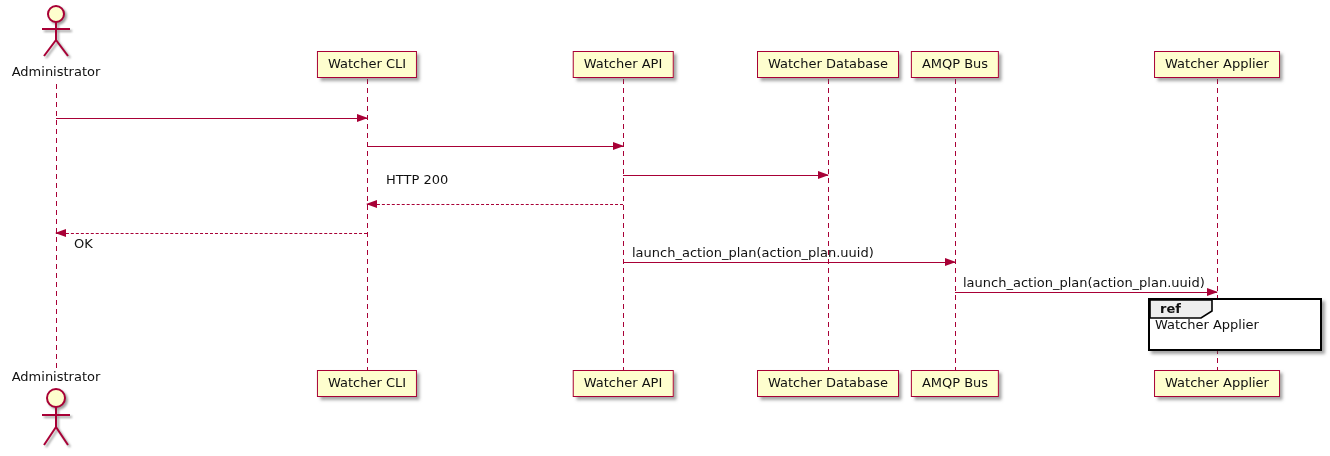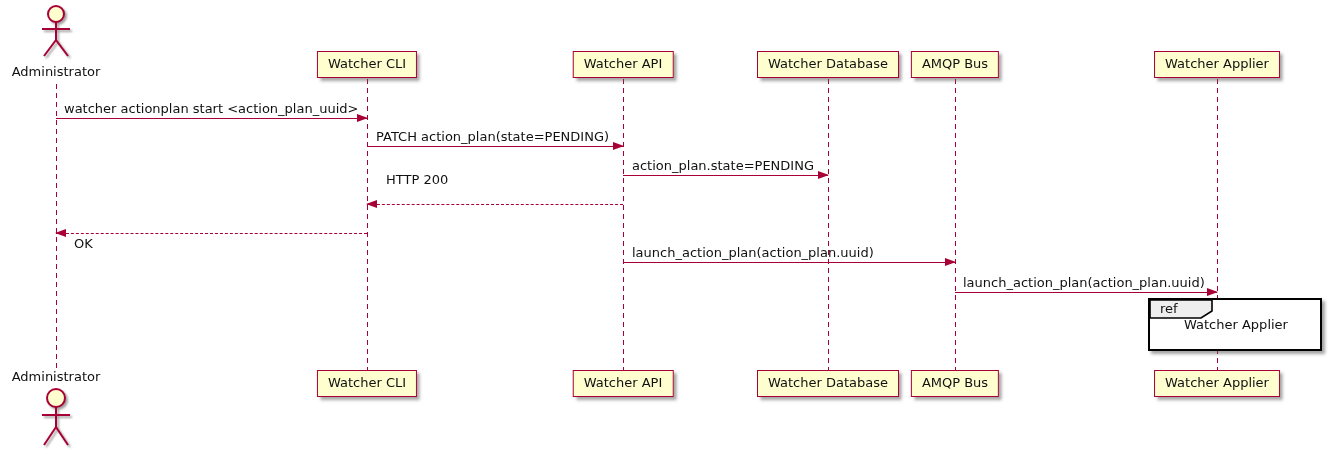--- a/index.html
+++ b/index.html
@@ -3,21 +3,20 @@
 <meta charset="utf-8">
 <style>
   html,body{margin:0;padding:0;background:#ffffff;}
   #diagram{
     position:relative;
     width:1330px;height:456px;
     background:#ffffff;
     font-family:"DejaVu Sans","Liberation Sans",sans-serif;
     font-size:13px;color:#111;
     overflow:hidden;
-    text-align:center;
   }
   
   .pbox{
     position:absolute;
     transform:translateX(-50%);
     background:#FEFECE;
     border:1.7px solid #A80036;
     padding:4px 10px 5px 10px;
     white-space:nowrap;
     box-shadow:3px 3px 3px rgba(90,90,90,.55);
@@ -81,21 +80,21 @@
     left:1148px;top:298px;width:174px;height:53px;
     background:#ffffff;
     border:2px solid #000000;
     box-shadow:3px 3px 3px rgba(90,90,90,.55);
     z-index:4;
     box-sizing:border-box;
   }
   .ref-tab{position:absolute;left:-1px;top:-1px;}
   .ref-kw{
     position:absolute;left:10px;top:0px;
-    font-weight:normal;line-height:17px;
+    font-weight:bold;line-height:17px;
   }
   .ref-text{
     position:absolute;left:5px;top:17px;right:3px;
     line-height:16px;
   }
 </style>
 </head>
 <body>
 
 <div id="diagram">
@@ -117,31 +116,28 @@
   <div class="actor-label" style="left:56px;top:64px;">Administrator</div>
 
   <div class="row-top">
     <div class="pbox" style="left:367px;">Watcher CLI</div>
     <div class="pbox" style="left:623px;">Watcher API</div>
     <div class="pbox" style="left:828px;">Watcher Database</div>
     <div class="pbox" style="left:955px;">AMQP Bus</div>
     <div class="pbox" style="left:1217px;">Watcher Applier</div>
   </div>
 
-  <div class="msg-label m1-label">watcher actionplan start &lt;action_plan_uuid&gt;</div>
   <div class="msg-line m1-line">
       <span class="head head-right"></span>
     </div>
 
-  <div class="msg-label m2-label">PATCH action_plan(state=PENDING)</div>
   <div class="msg-line m2-line">
       <span class="head head-right"></span>
     </div>
 
-  <div class="msg-label m3-label">action_plan.state=PENDING</div>
   <div class="msg-line m3-line">
       <span class="head head-right"></span>
     </div>
 
   <div class="msg-label m4-label">HTTP 200</div>
   <div class="msg-line m4-line dashed">
       <span class="head head-left"></span>
     </div>
 
   <div class="msg-label m5-label">OK</div>

